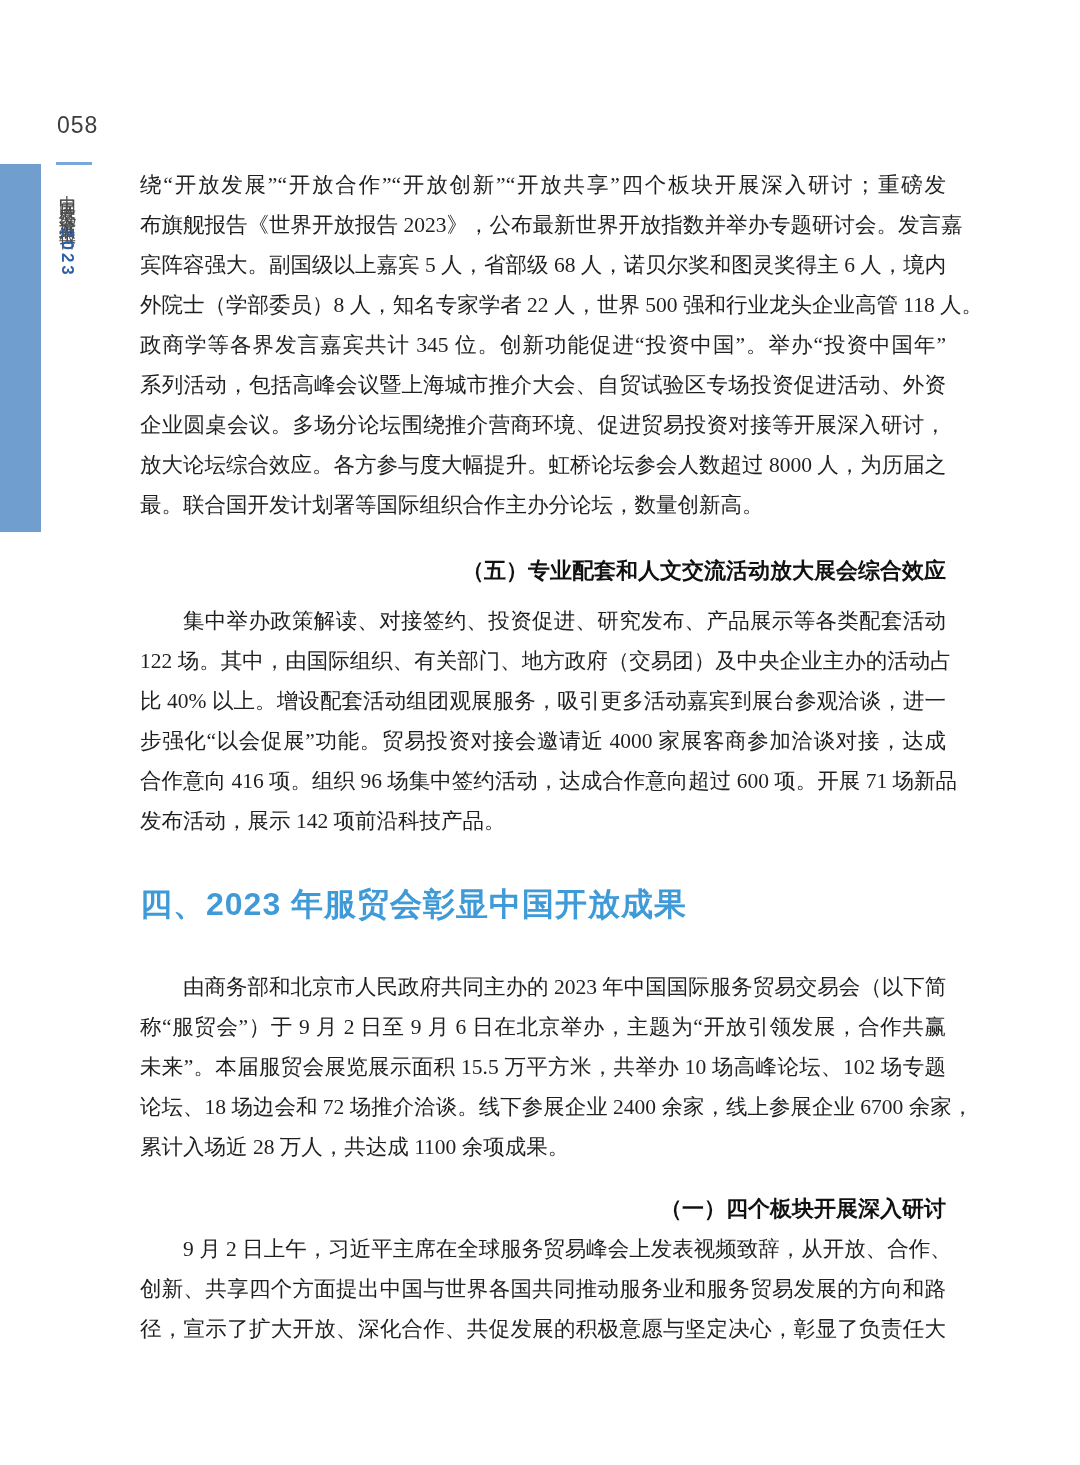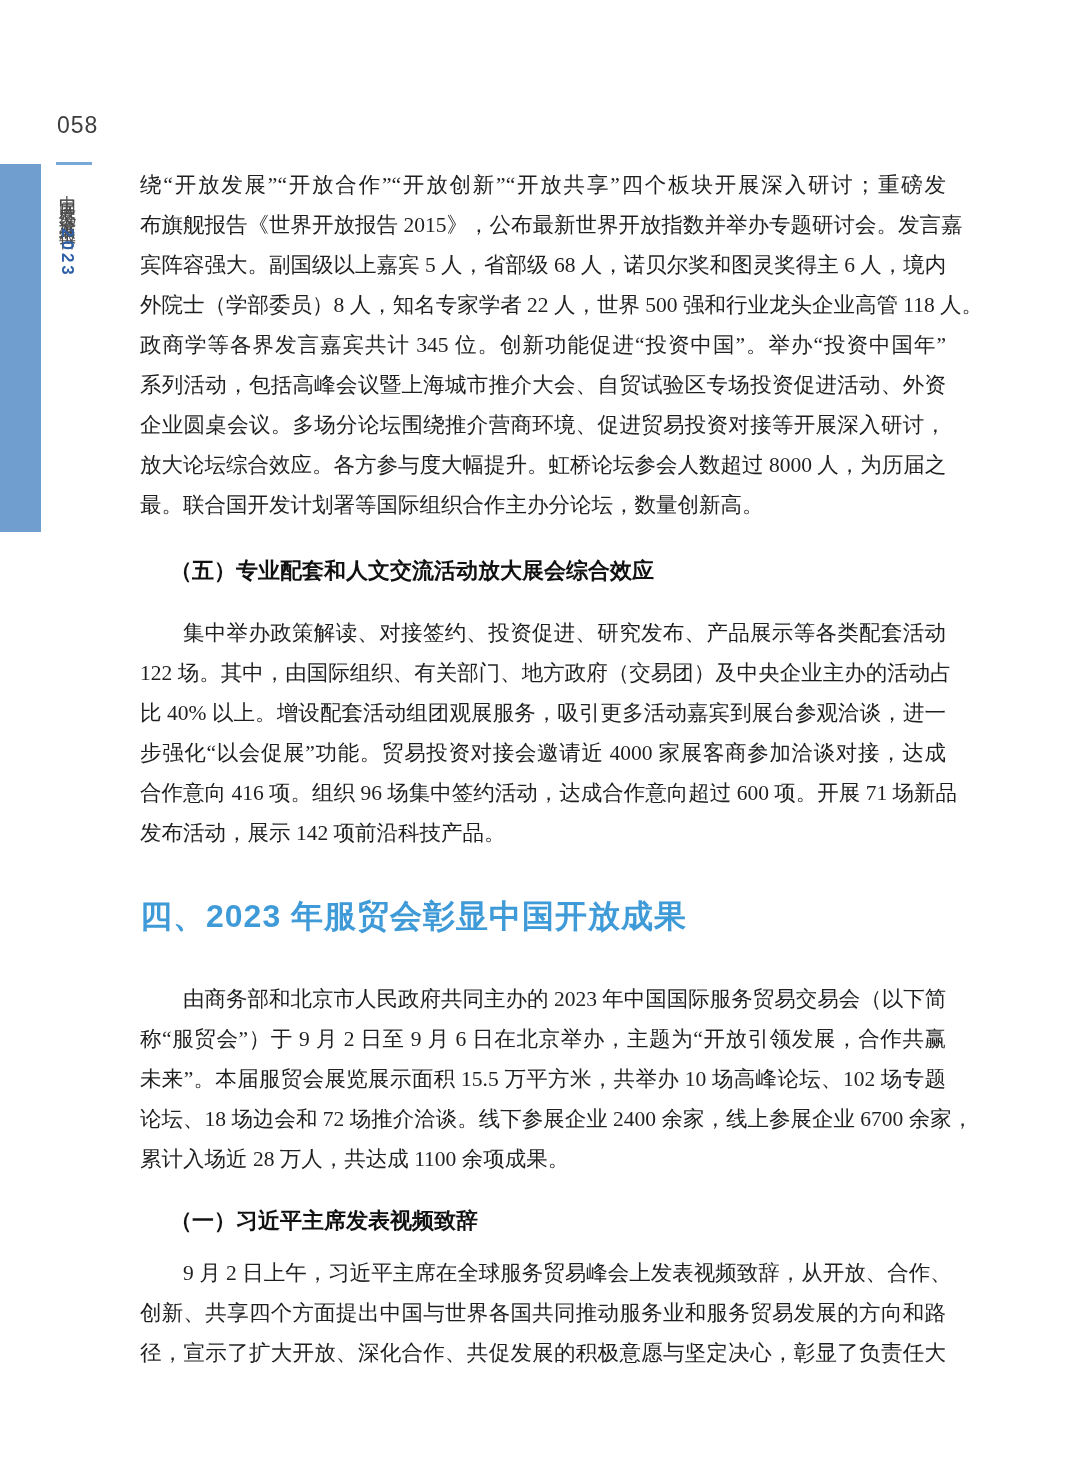--- a/index.html
+++ b/index.html
@@ -52,54 +52,54 @@
     text-align: justify; text-align-last: justify;
     white-space: nowrap;
   }
   .para .line:last-child { text-align-last: left; }
   .para.cont .line:last-child { text-align-last: justify; }
   .para.indent .line:first-child { text-indent: 2em; }
 
   .sub-heading {
     font-family: "Liberation Sans", "DejaVu Sans", sans-serif;
     font-weight: bold; font-size: 22px; color: #111111;
-    line-height: 40px; padding-left: 30px;
+    line-height: 40px; padding-left: 30px; text-align: right;
   }
   .sub-heading.h5 { margin-top: 26px; }
   .sub-heading.h1b { margin-top: 22px; }
 
   .section-heading {
     font-family: Liberation Sans, sans-serif;
     font-weight: bold; font-size: 32px; color: #3f9ad8;
     line-height: 50px; margin-top: 38px; letter-spacing: 1px;
   }
 
-  .gap-s { margin-top: 22px; }
+  .gap-s { margin-top: 10px; }
   .gap-m { margin-top: 38px; }
-  .gap-p4 { margin-top: 12px; }
+  .gap-p4 { }
 </style>
 </head>
 <body>
 
 <div class="page">
 
   <div class="page-number">058</div>
   <div class="page-rule"></div>
 
   <div class="side-band"></div>
 
   <div class="side-title">
     <span>中国展览经济发展报告</span><span class="year">2023</span>
   </div>
 
   <div class="content">
 
     <div class="para">
         <div class="line">绕“开放发展”“开放合作”“开放创新”“开放共享”四个板块开展深入研讨；重磅发</div>
-        <div class="line">布旗舰报告《世界开放报告 2015》，公布最新世界开放指数并举办专题研讨会。发言嘉</div>
+        <div class="line">布旗舰报告《世界开放报告 2023》，公布最新世界开放指数并举办专题研讨会。发言嘉</div>
         <div class="line">宾阵容强大。副国级以上嘉宾 5 人，省部级 68 人，诺贝尔奖和图灵奖得主 6 人，境内</div>
         <div class="line">外院士（学部委员）8 人，知名专家学者 22 人，世界 500 强和行业龙头企业高管 118 人。</div>
         <div class="line">政商学等各界发言嘉宾共计 345 位。创新功能促进“投资中国”。举办“投资中国年”</div>
         <div class="line">系列活动，包括高峰会议暨上海城市推介大会、自贸试验区专场投资促进活动、外资</div>
         <div class="line">企业圆桌会议。多场分论坛围绕推介营商环境、促进贸易投资对接等开展深入研讨，</div>
         <div class="line">放大论坛综合效应。各方参与度大幅提升。虹桥论坛参会人数超过 8000 人，为历届之</div>
         <div class="line">最。联合国开发计划署等国际组织合作主办分论坛，数量创新高。</div>
       </div>
 
     <div class="sub-heading h5">（五）专业配套和人文交流活动放大展会综合效应</div>
@@ -116,21 +116,21 @@
     <div class="section-heading">四、2023 年服贸会彰显中国开放成果</div>
 
     <div class="para indent gap-m">
         <div class="line">由商务部和北京市人民政府共同主办的 2023 年中国国际服务贸易交易会（以下简</div>
         <div class="line">称“服贸会”）于 9 月 2 日至 9 月 6 日在北京举办，主题为“开放引领发展，合作共赢</div>
         <div class="line">未来”。本届服贸会展览展示面积 15.5 万平方米，共举办 10 场高峰论坛、102 场专题</div>
         <div class="line">论坛、18 场边会和 72 场推介洽谈。线下参展企业 2400 余家，线上参展企业 6700 余家，</div>
         <div class="line">累计入场近 28 万人，共达成 1100 余项成果。</div>
       </div>
 
-    <div class="sub-heading h1b">（一）习近平主席发表视频致辞</div>
+    <div class="sub-heading h1b">（一）四个板块开展深入研讨</div>
 
     <div class="para indent cont gap-p4">
         <div class="line">9 月 2 日上午，习近平主席在全球服务贸易峰会上发表视频致辞，从开放、合作、</div>
         <div class="line">创新、共享四个方面提出中国与世界各国共同推动服务业和服务贸易发展的方向和路</div>
         <div class="line">径，宣示了扩大开放、深化合作、共促发展的积极意愿与坚定决心，彰显了负责任大</div>
       </div>
 
   </div>
 </div>
 

